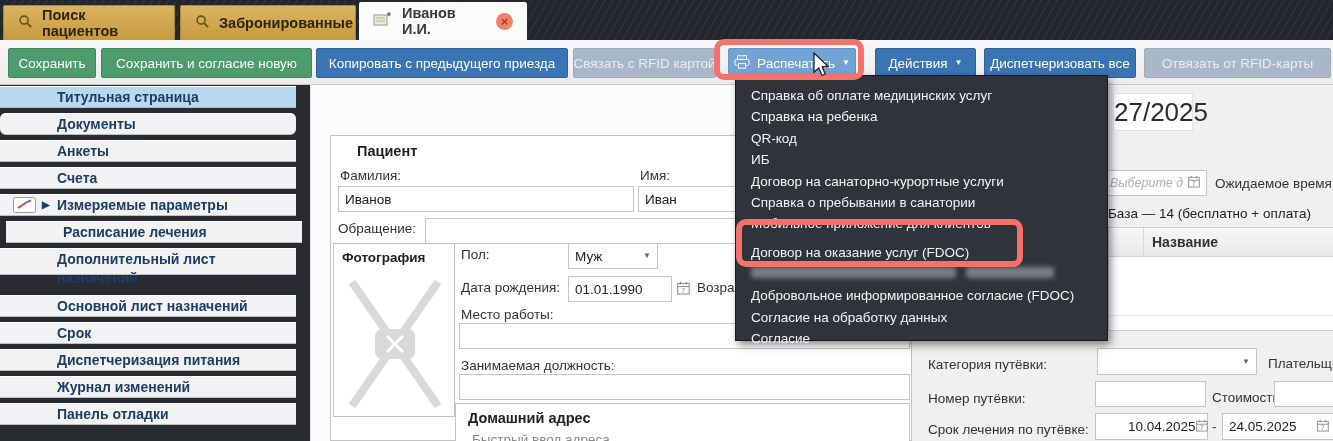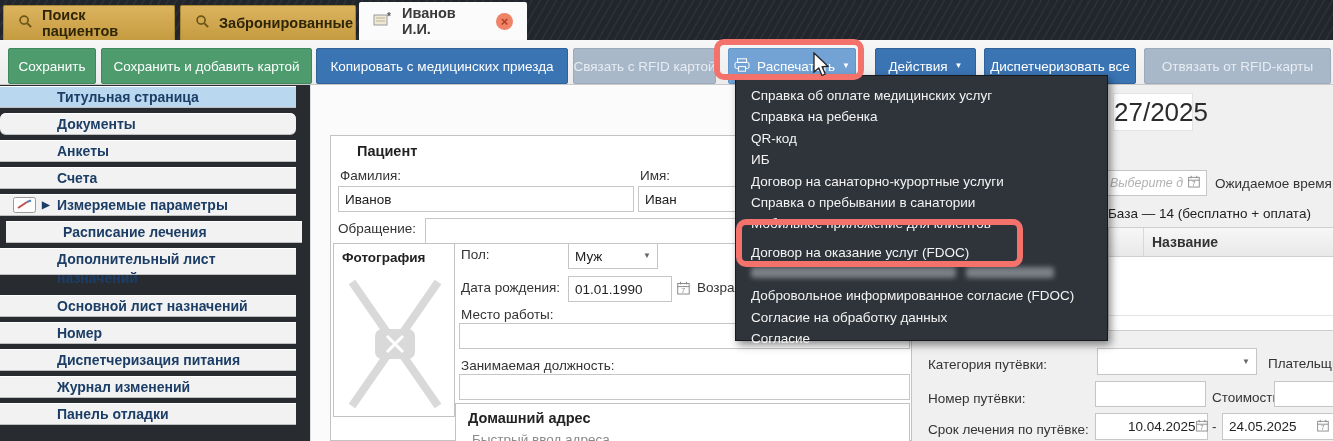--- a/index.html
+++ b/index.html
@@ -12,21 +12,21 @@
     box-sizing:border-box;font-size:14.5px;font-weight:bold;cursor:pointer;}
   .tab.gold{top:5px;height:35px;background:linear-gradient(#dcb45f,#c59b40);
     border:1px solid #a98832;border-bottom:none;color:#2f2507;border-radius:2px 2px 0 0;}
   .tab.active{top:2px;height:38px;background:#fbfbfb;color:#3a3a3a;border-radius:2px 2px 0 0;}
   .tab-close{width:17px;height:17px;border-radius:50%;background:#ef8365;color:#a8force;
     color:#b03d24;font-size:13px;font-weight:bold;display:flex;align-items:center;
     justify-content:center;line-height:1;}
   
   .toolbar{position:absolute;left:0;top:40px;width:1333px;height:45px;
     background:linear-gradient(#f7f7f7,#ececec);border-bottom:1px solid #c9c9c9;box-sizing:border-box;}
-  .tbtn{position:absolute;top:8px;height:36px;display:flex;align-items:center;justify-content:center;
+  .tbtn{position:absolute;top:8px;height:30px;display:flex;align-items:center;justify-content:center;
     gap:7px;font-size:13.5px;color:#fff;box-sizing:border-box;border-radius:2px;cursor:pointer;white-space:nowrap;}
   .tbtn.green{background:#4e9c6e;border:1px solid #41875e;}
   .tbtn.blue{background:#3a74b3;border:1px solid #30629a;}
   .tbtn.lightblue{background:#73a2d4;border:1px solid #6495c9;}
   .tbtn.disabled{background:#a9b8c8;border:1px solid #9cabbc;color:#e6ecf3;}
   .caret{font-size:8px;line-height:1;}
   
   .sidebar{position:absolute;left:0;top:85px;width:310px;height:356px;background:#282c31;}
   .si{position:absolute;left:0;width:296px;height:22px;line-height:22px;background:#f2f2f2;
     border-bottom:1px solid #bfbfbf;box-shadow:inset 0 1px #ffffff;color:#1c3e66;font-size:14px;
@@ -101,24 +101,24 @@
       <span>Иванов И.И.</span>
       <span class="tab-close">×</span>
     </div>
   </div>
 
   <div class="toolbar">
     <div class="tbtn green" style="left:8px;width:88px;">
       <span>Сохранить</span>
     </div>
     <div class="tbtn green" style="left:101px;width:211px;">
-      <span>Сохранить и добавить картой</span>
+      <span>Сохранить и согласие новую</span>
     </div>
     <div class="tbtn blue" style="left:316px;width:252px;">
-      <span>Копировать с медицинских приезда</span>
+      <span>Копировать с предыдущего приезда</span>
     </div>
     <div class="tbtn disabled" style="left:573px;width:143px;">
       <span>Связать с RFID картой</span>
     </div>
     <div class="tbtn lightblue" style="left:728px;width:128px;">
       <span><svg width="16" height="14" viewBox="0 0 16 14">
             <rect x="3.5" y="0.8" width="9" height="3.6" fill="none" stroke="#fff"></rect>
             <rect x="1" y="4.4" width="14" height="6" rx="1.5" fill="none" stroke="#fff"></rect>
             <rect x="4.5" y="8.6" width="7" height="4.6" fill="#73a2d4" stroke="#fff"></rect>
           </svg></span>
@@ -147,21 +147,21 @@
             <rect x="0.5" y="0.5" width="22" height="15" rx="2" fill="#fdfdfd" stroke="#9a9a9a"></rect>
             <line x1="5" y1="11" x2="14" y2="5" stroke="#c0504d" stroke-width="2"></line>
             <line x1="14" y1="5" x2="18" y2="3.5" stroke="#4f81bd" stroke-width="2"></line>
           </svg></span>
       <span class="si-arrow">▶</span>
       <span>Измеряемые параметры</span>
     </div>
     <div class="si" style="top:136px;margin-left:6px;">Расписание лечения</div>
     <div class="si tall" style="top:163px;">Дополнительный лист назначений</div>
     <div class="si" style="top:210px;">Основной лист назначений</div>
-    <div class="si" style="top:237px;">Номер</div>
+    <div class="si" style="top:237px;">Срок</div>
     <div class="si" style="top:264px;">Диспетчеризация питания</div>
     <div class="si" style="top:291px;">Журнал изменений</div>
     <div class="si" style="top:318px;">Панель отладки</div>
   </div>
 
   <div class="content-bg"></div>
   <div class="form-bg"></div>
 
   <div class="gbox" style="left:330px;top:135px;width:582px;height:306px;">
     <div class="legend" style="left:10px;top:7px;margin-left:16px;">Пациент</div>

